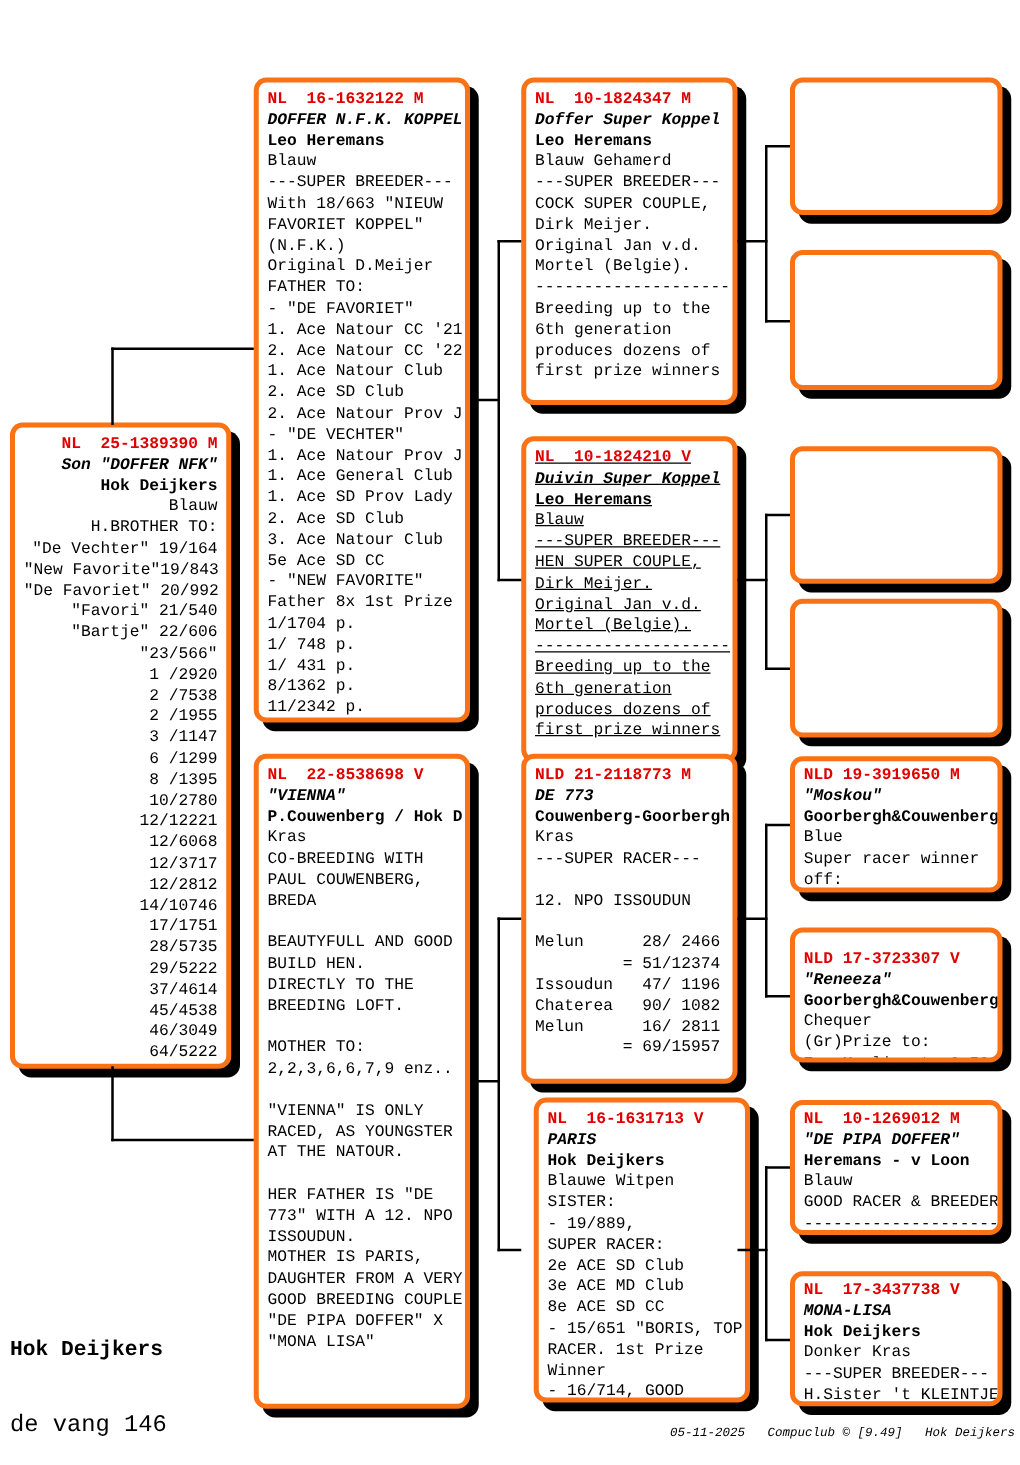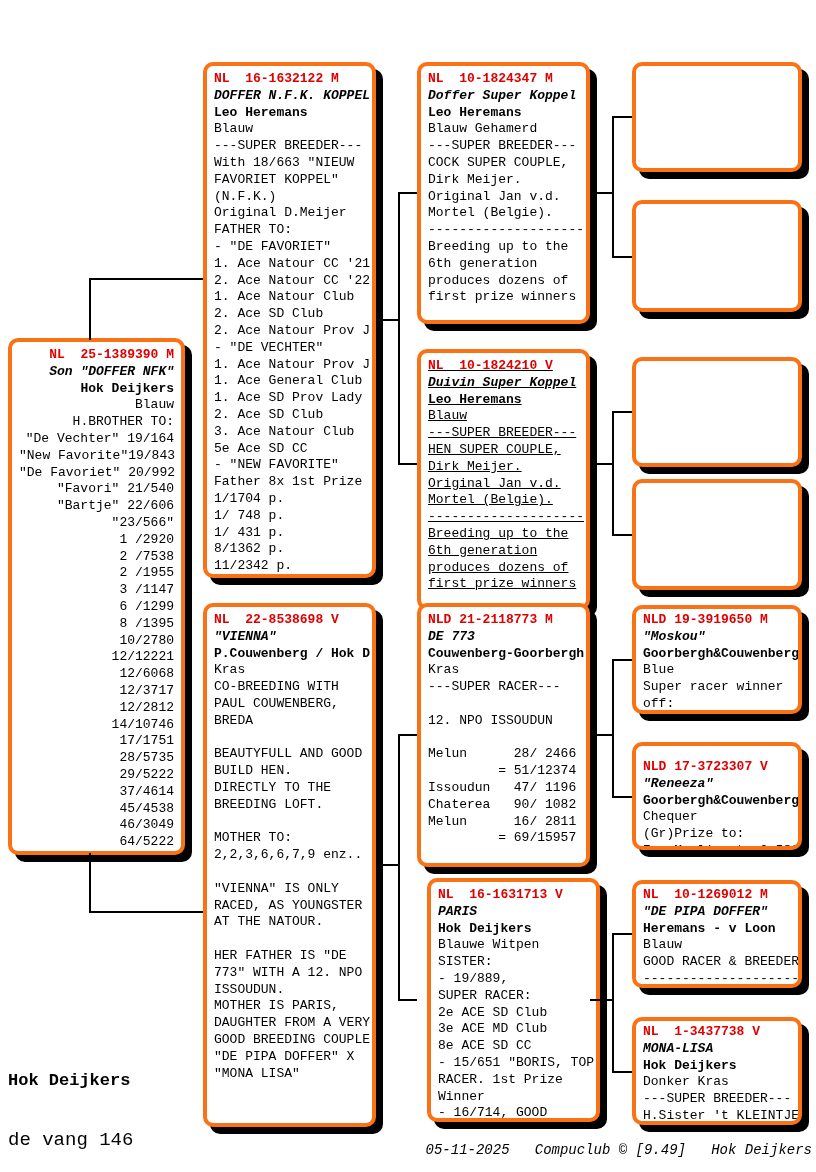--- a/index.html
+++ b/index.html
@@ -38,21 +38,21 @@
   #box-dam-sire-sire{ left:632px; top:605px;  width:170px; height:109px; padding-top:3px; }
   #box-dam-sire-dam { left:632px; top:742px;  width:170px; height:108px; padding-top:13px; }
   #box-dam-dam-sire { left:632px; top:880px;  width:170px; height:108px; padding-top:3px; }
   #box-dam-dam-dam  { left:632px; top:1017px; width:170px; height:108px; padding-top:3px; }
 
   .contact { position:absolute; left:8px; top:1032px; white-space:pre; }
   .contact .heading { font-size:17px; font-weight:bold; line-height:26px; }
   .contact .cline   { font-size:19px; line-height:21.8px; }
   .footer {
     position:absolute; right:4px; top:1142px;
-    font-size:14px; font-style:italic; white-space:pre;
+    font-size:10px; font-style:italic; white-space:pre;
   }
 </style>
 </head>
 <body>
 
 <div class="page">
 
 
   <div class="pbox" id="box-subject"><div class="ring">NL  25-1389390 M</div><div class="name">Son "DOFFER NFK"</div><div class="owner">Hok Deijkers</div><div class="body">Blauw</div><div class="body">H.BROTHER TO:</div><div class="body">"De Vechter" 19/164</div><div class="body">"New Favorite"19/843</div><div class="body">"De Favoriet" 20/992</div><div class="body">"Favori" 21/540</div><div class="body">"Bartje" 22/606</div><div class="body">"23/566"</div><div class="body">1 /2920</div><div class="body">2 /7538</div><div class="body">2 /1955</div><div class="body">3 /1147</div><div class="body">6 /1299</div><div class="body">8 /1395</div><div class="body">10/2780</div><div class="body">12/12221</div><div class="body">12/6068</div><div class="body">12/3717</div><div class="body">12/2812</div><div class="body">14/10746</div><div class="body">17/1751</div><div class="body">28/5735</div><div class="body">29/5222</div><div class="body">37/4614</div><div class="body">45/4538</div><div class="body">46/3049</div><div class="body">64/5222</div></div>
   <div class="pbox" id="box-sire"><div class="ring">NL  16-1632122 M</div><div class="name">DOFFER N.F.K. KOPPEL</div><div class="owner">Leo Heremans</div><div class="body">Blauw</div><div class="body">---SUPER BREEDER---</div><div class="body">With 18/663 "NIEUW</div><div class="body">FAVORIET KOPPEL"</div><div class="body">(N.F.K.)</div><div class="body">Original D.Meijer</div><div class="body">FATHER TO:</div><div class="body">- "DE FAVORIET"</div><div class="body">1. Ace Natour CC '21</div><div class="body">2. Ace Natour CC '22</div><div class="body">1. Ace Natour Club</div><div class="body">2. Ace SD Club</div><div class="body">2. Ace Natour Prov J</div><div class="body">- "DE VECHTER"</div><div class="body">1. Ace Natour Prov J</div><div class="body">1. Ace General Club</div><div class="body">1. Ace SD Prov Lady</div><div class="body">2. Ace SD Club</div><div class="body">3. Ace Natour Club</div><div class="body">5e Ace SD CC</div><div class="body">- "NEW FAVORITE"</div><div class="body">Father 8x 1st Prize</div><div class="body">1/1704 p.</div><div class="body">1/ 748 p.</div><div class="body">1/ 431 p.</div><div class="body">8/1362 p.</div><div class="body">11/2342 p.</div></div>
@@ -61,21 +61,21 @@
   <div class="pbox" id="box-sire-dam"><div class="ring">NL  10-1824210 V</div><div class="name">Duivin Super Koppel</div><div class="owner">Leo Heremans</div><div class="body">Blauw</div><div class="body">---SUPER BREEDER---</div><div class="body">HEN SUPER COUPLE,</div><div class="body">Dirk Meijer.</div><div class="body">Original Jan v.d.</div><div class="body">Mortel (Belgie).</div><div class="body">--------------------</div><div class="body">Breeding up to the</div><div class="body">6th generation</div><div class="body">produces dozens of</div><div class="body">first prize winners</div></div>
   <div class="pbox" id="box-dam-sire"><div class="ring">NLD 21-2118773 M</div><div class="name">DE 773</div><div class="owner">Couwenberg-Goorbergh</div><div class="body">Kras</div><div class="body">---SUPER RACER---</div><div class="body">&nbsp;</div><div class="body">12. NPO ISSOUDUN</div><div class="body">&nbsp;</div><div class="body">Melun      28/ 2466</div><div class="body">         = 51/12374</div><div class="body">Issoudun   47/ 1196</div><div class="body">Chaterea   90/ 1082</div><div class="body">Melun      16/ 2811</div><div class="body">         = 69/15957</div></div>
   <div class="pbox" id="box-dam-dam"><div class="ring">NL  16-1631713 V</div><div class="name">PARIS</div><div class="owner">Hok Deijkers</div><div class="body">Blauwe Witpen</div><div class="body">SISTER:</div><div class="body">- 19/889,</div><div class="body">SUPER RACER:</div><div class="body">2e ACE SD Club</div><div class="body">3e ACE MD Club</div><div class="body">8e ACE SD CC</div><div class="body">- 15/651 "BORIS, TOP</div><div class="body">RACER. 1st Prize</div><div class="body">Winner</div><div class="body">- 16/714, GOOD</div></div>
   <div class="pbox" id="box-empty-1"></div>
   <div class="pbox" id="box-empty-2"></div>
   <div class="pbox" id="box-empty-3"></div>
   <div class="pbox" id="box-empty-4"></div>
   <div class="pbox" id="box-dam-sire-sire"><div class="ring">NLD 19-3919650 M</div><div class="name">"Moskou"</div><div class="owner">Goorbergh&amp;Couwenberg</div><div class="body">Blue</div><div class="body">Super racer winner</div><div class="body">off:</div></div>
   <div class="pbox" id="box-dam-sire-dam"><div class="ring">NLD 17-3723307 V</div><div class="name">"Reneeza"</div><div class="owner">Goorbergh&amp;Couwenberg</div><div class="body">Chequer</div><div class="body">(Gr)Prize to:</div><div class="body">7.  Morlincrt  2.583</div></div>
   <div class="pbox" id="box-dam-dam-sire"><div class="ring">NL  10-1269012 M</div><div class="name">"DE PIPA DOFFER"</div><div class="owner">Heremans - v Loon</div><div class="body">Blauw</div><div class="body">GOOD RACER &amp; BREEDER</div><div class="body">--------------------</div></div>
-  <div class="pbox" id="box-dam-dam-dam"><div class="ring">NL  1-3437738 V</div><div class="name">MONA-LISA</div><div class="owner">Hok Deijkers</div><div class="body">Donker Kras</div><div class="body">---SUPER BREEDER---</div><div class="body">H.Sister 't KLEINTJE</div></div>
+  <div class="pbox" id="box-dam-dam-dam"><div class="ring">NL  17-3437738 V</div><div class="name">MONA-LISA</div><div class="owner">Hok Deijkers</div><div class="body">Donker Kras</div><div class="body">---SUPER BREEDER---</div><div class="body">H.Sister 't KLEINTJE</div></div>
 
   <div class="connector" style="left:89px;top:278px;width:2px;height:62px;"></div>
   <div class="connector" style="left:89px;top:278px;width:114px;height:2px;"></div>
   <div class="connector" style="left:89px;top:853px;width:2px;height:60px;"></div>
   <div class="connector" style="left:89px;top:911px;width:114px;height:2px;"></div>
 
   <div class="connector" style="left:376px;top:319px;width:24px;height:2px;"></div>
   <div class="connector" style="left:398px;top:192px;width:2px;height:273px;"></div>
   <div class="connector" style="left:398px;top:192px;width:19px;height:2px;"></div>
   <div class="connector" style="left:398px;top:463px;width:19px;height:2px;"></div>

